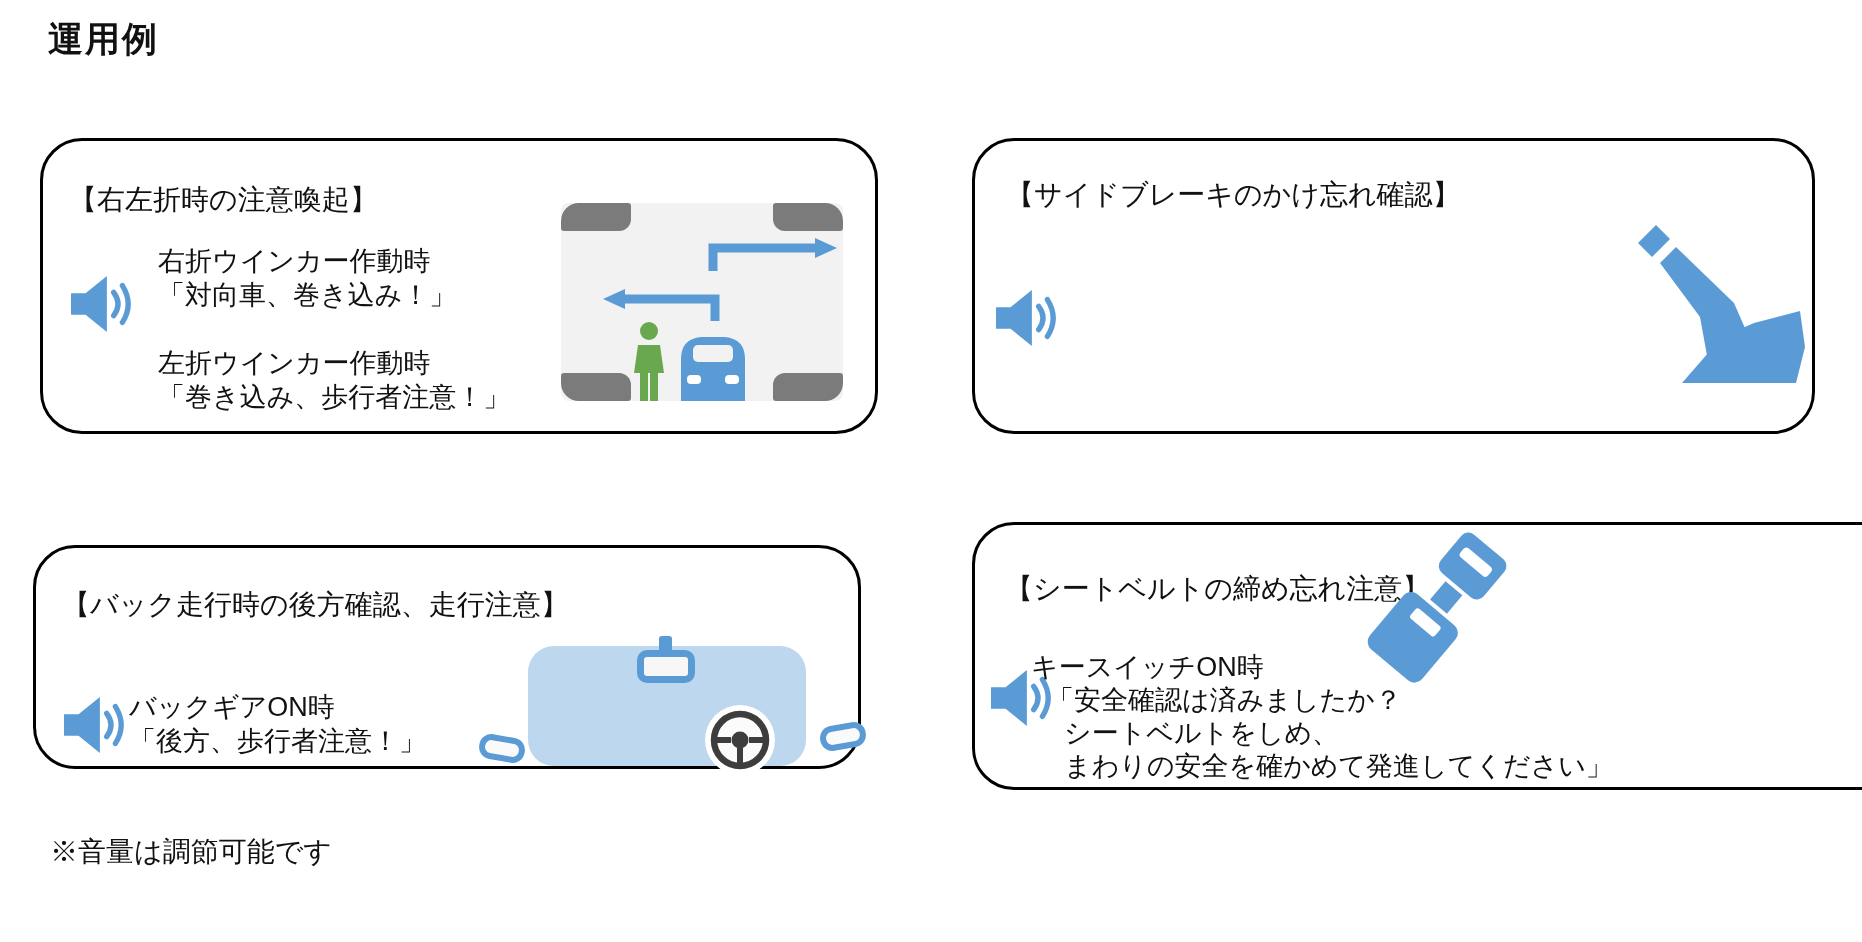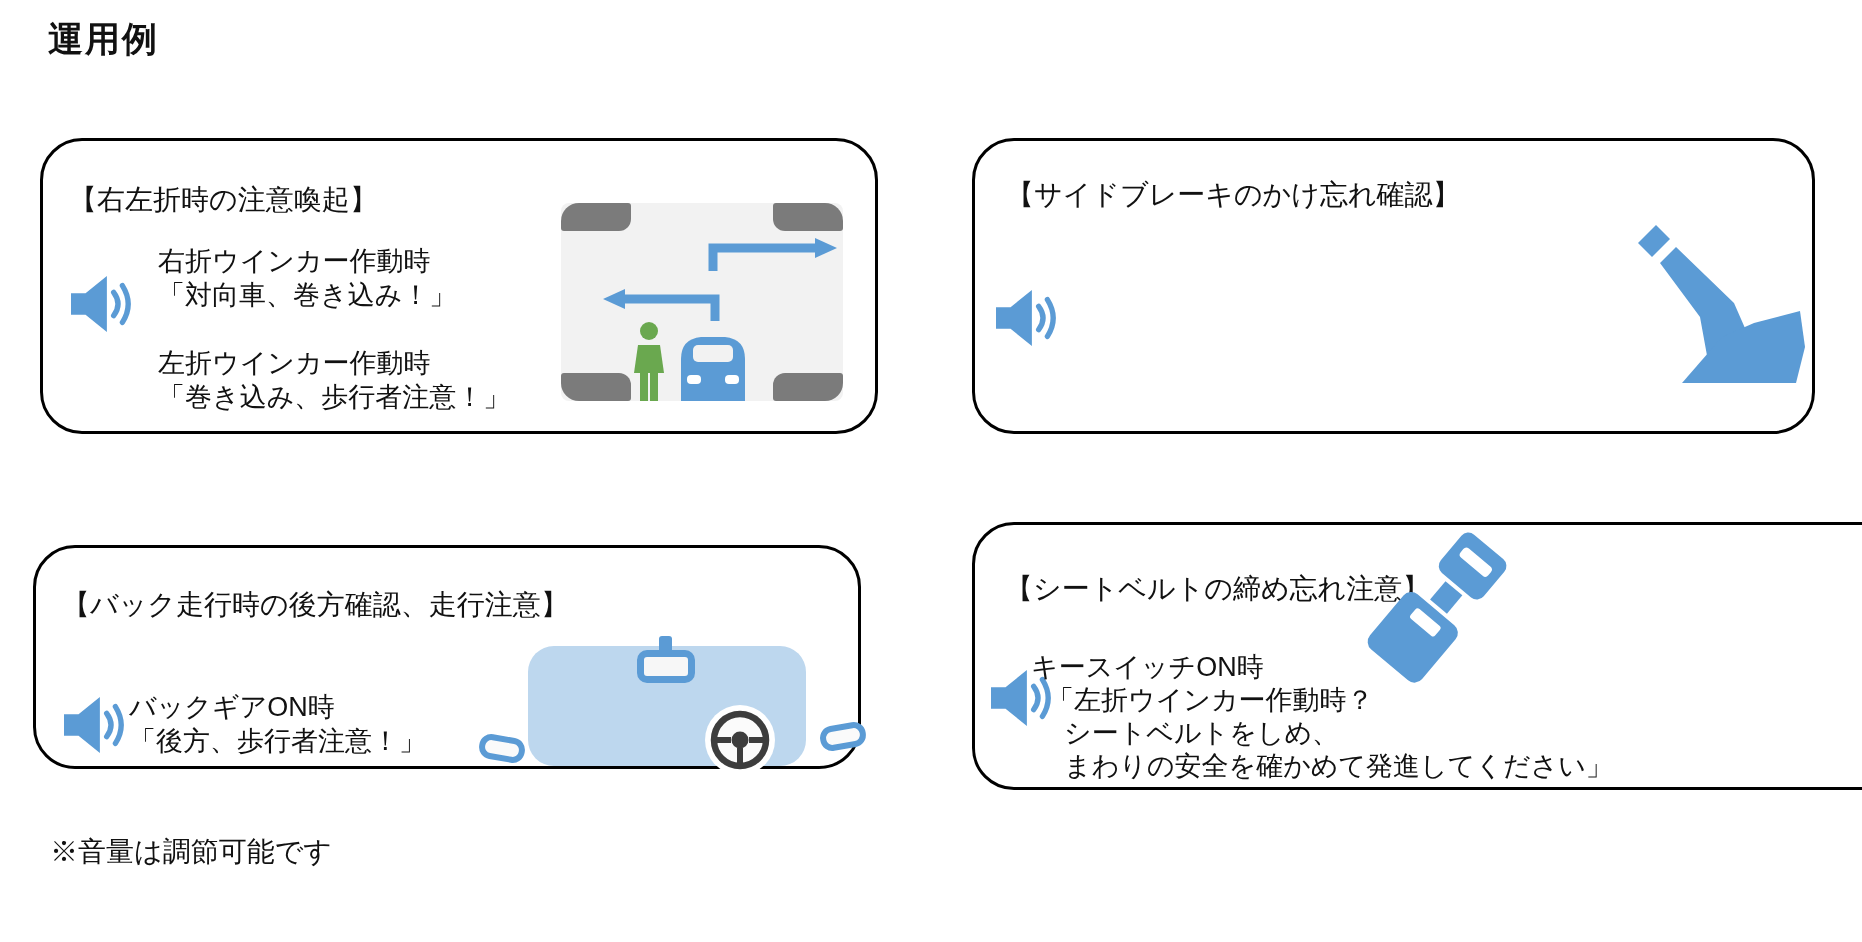--- a/index.html
+++ b/index.html
@@ -159,21 +159,21 @@
     <div class="heading h4">【シートベルトの締め忘れ注意】</div>
 
     <svg class="speaker s4" viewBox="0 0 66 58">
       <path class="fill-accent" d="M0 18 H15 L37 0 V58 L15 40 H0 Z"></path>
       <path class="stroke-accent" stroke-width="5.5" stroke-linecap="round" d="M44 17 Q53 29 44 41"></path>
       <path class="stroke-accent" stroke-width="5.5" stroke-linecap="round" d="M53 10 Q65 29 53 48"></path>
     </svg>
 
     <div class="voice t4">
       <div>キースイッチON時</div>
-      <div class="ind1">「左折ウインカー作動時？</div>
+      <div class="ind1">「安全確認は済みましたか？</div>
       <div class="ind2">シートベルトをしめ、</div>
       <div class="ind2">まわりの安全を確かめて発進してください」</div>
     </div>
 
     <svg class="seatbelt" viewBox="0 0 150 170">
       <g transform="rotate(40 75 85)">
         <rect class="fill-accent" x="47" y="0" width="56" height="50" rx="9"></rect>
         <rect x="57" y="14" width="36" height="12" rx="4" fill="#FFFFFF"></rect>
         <rect class="fill-accent" x="64" y="54" width="22" height="24"></rect>
         <rect class="fill-accent" x="41" y="82" width="68" height="72" rx="10"></rect>

